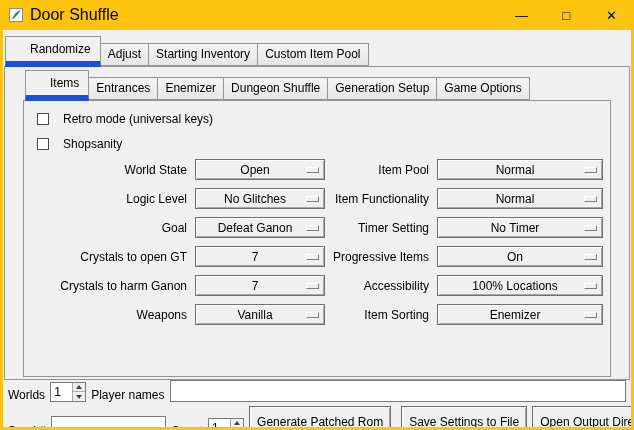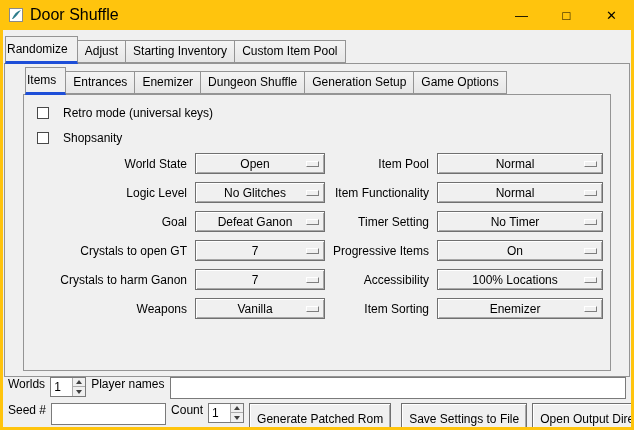--- a/index.html
+++ b/index.html
@@ -17,21 +17,21 @@
 
   
   .client { flex:1 1 auto; margin:0 3px 3px 3px; background:#f0f0f0; display:flex; flex-direction:column; padding-top:6px; overflow:hidden; }
 
   
   .tabbar { display:flex; align-items:flex-end; position:relative; z-index:2; }
   .outer-tabs { padding-left:2px; }
   .inner-tabs { margin:0 18px; padding-left:2px; }
   .tab { background:linear-gradient(#f4f4f4,#e6e6e6); border:1px solid #949494; padding:3px 7px 4px 7px; white-space:nowrap; cursor:default; }
   .tab + .tab { margin-left:-1px; }
-  .tab.active { background:#f0f0f0; padding:5px 9px 5px 1px; margin-bottom:-1px; border-bottom:3px solid #1d4ed8; z-index:3; position:relative; }
+  .tab.active { background:#f0f0f0; padding:5px 9px 5px 24px; margin-bottom:-1px; border-bottom:6px solid #1d4ed8; z-index:3; position:relative; }
 
   .outer-pane { margin:0 1px; border:1px solid #949494; height:314px; flex:0 0 auto; padding-top:3px; }
   .inner-pane { margin:0 18px; border:1px solid #949494; height:277px; padding:8px 5px 0 5px; }
 
   
   .check-row { display:flex; align-items:center; gap:14px; height:20px; margin:0 0 5px 8px; cursor:default; }
   .checkbox { width:12px; height:12px; background:#fff; border:1px solid #494949; flex:0 0 auto; }
 
   
   .fields { display:grid; grid-template-columns:158px 130px 1fr 166px; column-gap:8px; row-gap:8px; align-items:center; margin-top:4px; padding-right:3px; }
@@ -39,21 +39,21 @@
   .optmenu { height:21px; background:#f0f0f0; border:1px solid #707070;
              box-shadow: inset 1px 1px 0 #ffffff, inset -1px -1px 0 #a8a8a8;
              display:flex; align-items:center; justify-content:center; position:relative; cursor:pointer; }
   .opt-value { padding-right:10px; }
   .opt-indicator { position:absolute; right:5px; top:50%; margin-top:-3px; width:13px; height:6px; background:#f0f0f0;
                    border-top:1px solid #ffffff; border-left:1px solid #ffffff;
                    border-right:1px solid #7e7e7e; border-bottom:1px solid #7e7e7e; }
 
   
   .bottom { margin-top:auto; padding:0 5px 6px 5px; }
-  .brow { display:flex; align-items:flex-start; gap:5px; }
+  .brow { display:flex; align-items:flex-end; gap:5px; }
   .row1 { margin-bottom:4px; }
   .lbl { white-space:nowrap; }
   .grow { flex:1 1 auto; }
   .spacer { flex:1 1 auto; }
 
   .text-input { height:22px; border:1px solid #7a7a7a; background:#fff; padding:0 4px;
                 font:12px "Liberation Sans","DejaVu Sans",sans-serif; outline:none; }
   .seed { width:115px; }
 
   .spin { display:inline-flex; height:20px; border:1px solid #7a7a7a; background:#fff; flex:0 0 auto; }

